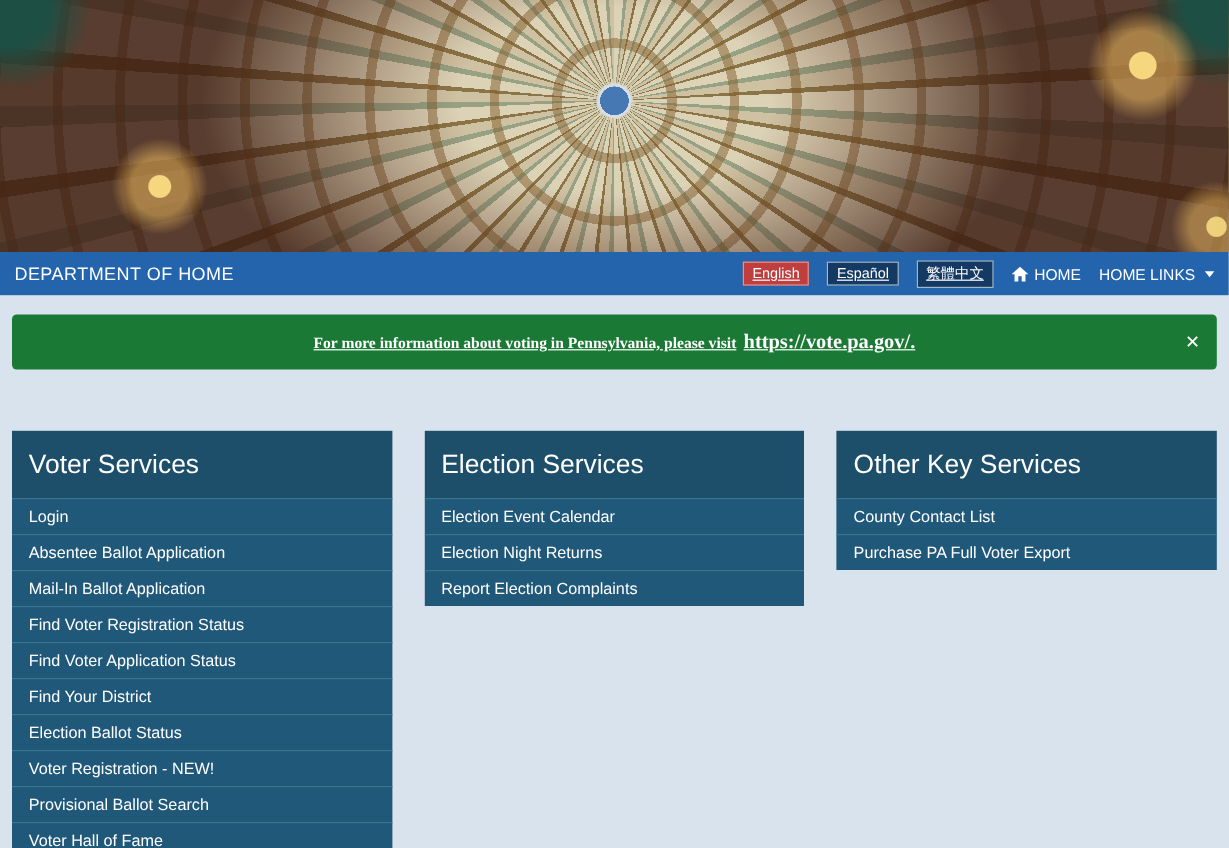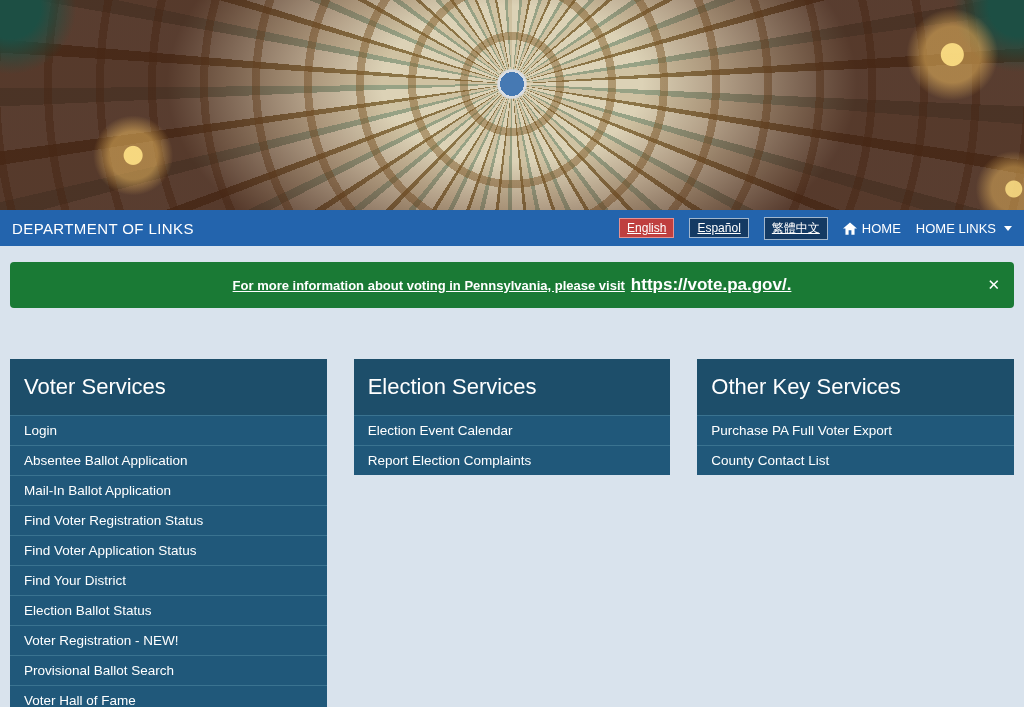--- a/index.html
+++ b/index.html
@@ -81,20 +81,21 @@
     position: relative;
     color: #fff;
   }
   .banner-text {
     color: #fff;
     text-decoration: underline;
     font-weight: bold;
     cursor: pointer;
     text-align: center;
     padding: 0 40px;
+    font-family: Liberation Serif, serif;
   }
   .banner-prefix { font-size: 13px; margin-right: 6px; }
   .banner-url { font-size: 17px; }
   .banner-close {
     position: absolute;
     right: 14px;
     top: 50%;
     transform: translateY(-50%);
     background: none;
     border: none;
@@ -130,21 +131,21 @@
   }
 </style>
 </head>
 <body>
 
 <div class="page">
 
   <div class="hero"></div>
 
   <div class="navbar">
-    <div class="nav-title">DEPARTMENT OF LINKS</div>
+    <div class="nav-title">DEPARTMENT OF HOME</div>
     <div class="nav-right">
       <a class="lang lang-active">English</a>
       <a class="lang">Español</a>
       <a class="lang">繁體中文</a>
       <a class="nav-link">
         <svg viewBox="0 0 16 14" width="14" height="13" aria-hidden="true">
             <path d="M8 0 L16 7 H13.2 V14 H9.6 V9 H6.4 V14 H2.8 V7 H0 Z" fill="#ffffff"></path>
           </svg>
         <span>HOME</span>
       </a>
@@ -172,22 +173,23 @@
         <div class="panel-item">Find Voter Application Status</div>
         <div class="panel-item">Find Your District</div>
         <div class="panel-item">Election Ballot Status</div>
         <div class="panel-item">Voter Registration - NEW!</div>
         <div class="panel-item">Provisional Ballot Search</div>
         <div class="panel-item">Voter Hall of Fame</div>
       </div>
       <div class="panel">
         <div class="panel-header">Election Services</div>
         <div class="panel-item">Election Event Calendar</div>
+        <div class="panel-item">Election Night Returns</div>
         <div class="panel-item">Report Election Complaints</div>
       </div>
       <div class="panel">
         <div class="panel-header">Other Key Services</div>
+        <div class="panel-item">County Contact List</div>
         <div class="panel-item">Purchase PA Full Voter Export</div>
-        <div class="panel-item">County Contact List</div>
       </div>
     </div>
 
 </div>
 
 </body></html>

